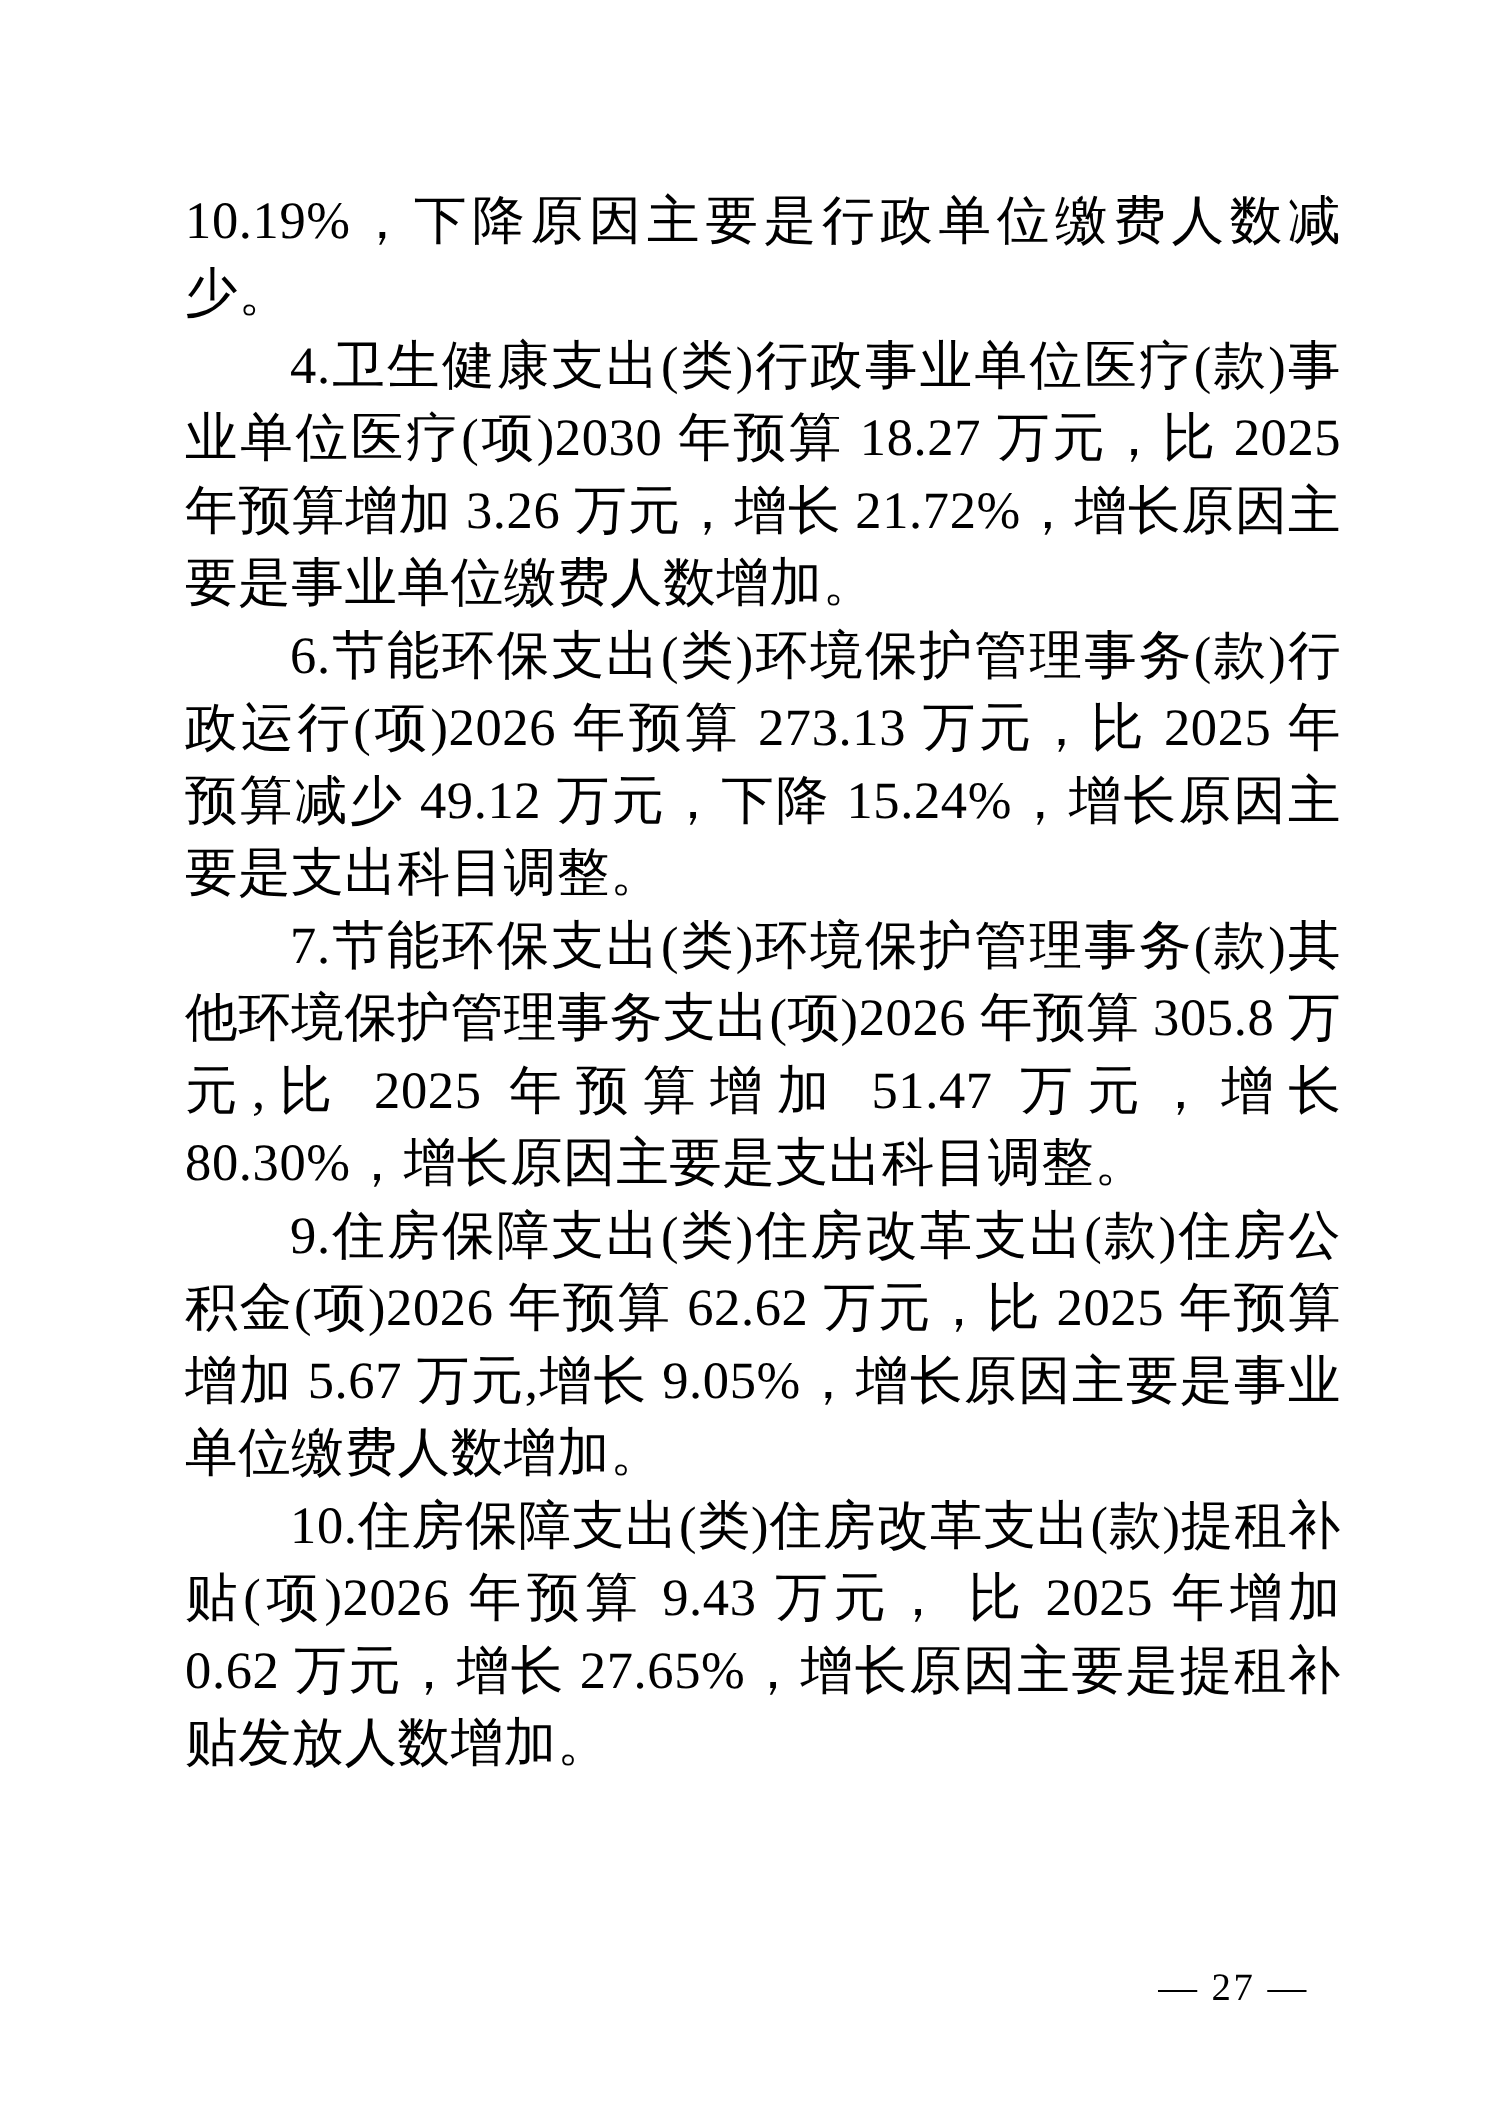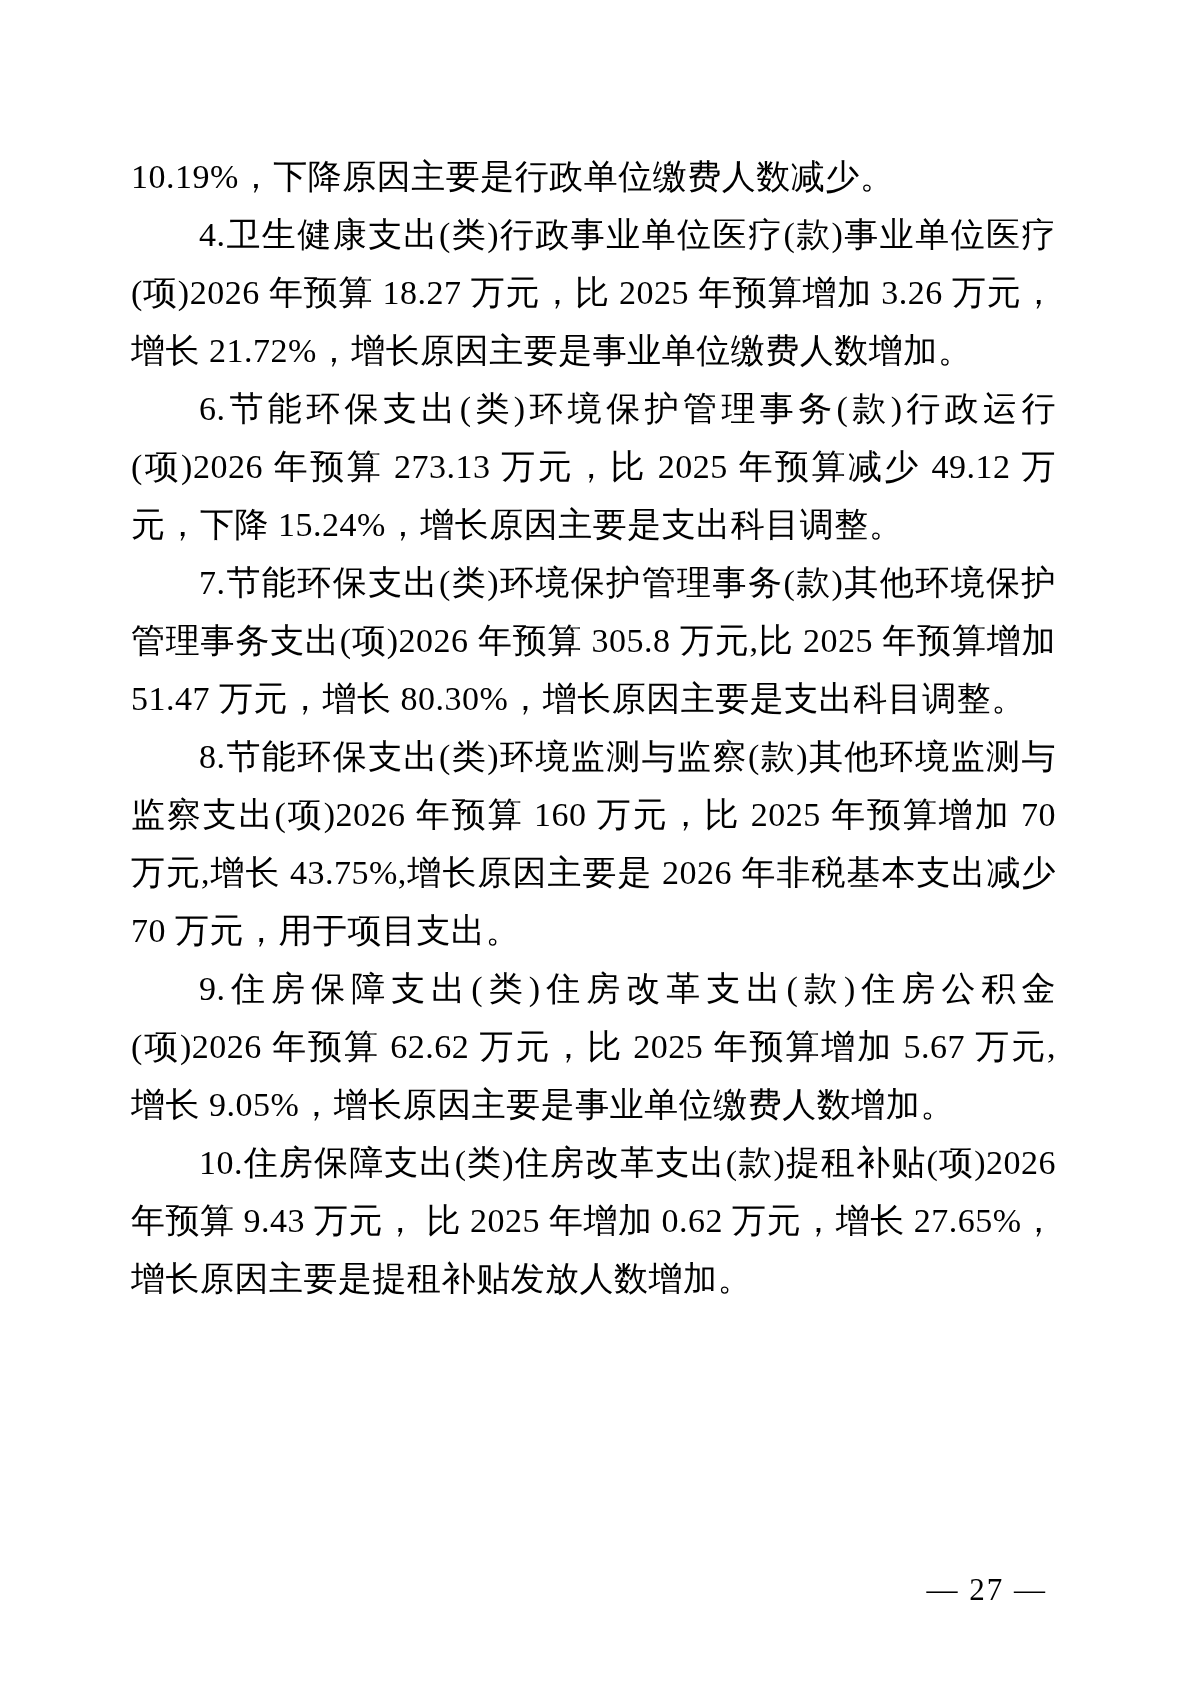--- a/index.html
+++ b/index.html
@@ -11,24 +11,24 @@
   }
   .page {
     position: relative;
     width: 1190px;
     height: 1683px;
     background: #ffffff;
     overflow: hidden;
   }
   .content {
     position: absolute;
-    left: 131px;
+    left: 148px;
     top: 148px;
     width: 925px;
-    font-size: 34px;
+    font-size: 42px;
     line-height: 58px;
     text-align: justify;
     text-justify: inter-ideograph;
     letter-spacing: 0.5px;
   }
   .content p {
     margin: 0;
     padding: 0;
   }
   .content p.indent {
@@ -52,24 +52,23 @@
     font-family: "Liberation Serif", "DejaVu Serif", serif;
   }
 </style>
 </head>
 <body>
 
 <div class="page">
 
   <div class="content">
     <p>10.19%，下降原因主要是行政单位缴费人数减少。</p>
-    <p class="indent">4.卫生健康支出(类)行政事业单位医疗(款)事业单位医疗(项)2026 年预算 18.27 万元，比 2025 年预算增加 3.26 万元，增长 21.72%，增长原因主要是事业单位缴费人数增加。</p>
+    <p class="indent">4.卫生健康支出(类)行政事业单位医疗(款)事业单位医疗(项)2030 年预算 18.27 万元，比 2025 年预算增加 3.26 万元，增长 21.72%，增长原因主要是事业单位缴费人数增加。</p>
     <p class="indent">6.节能环保支出(类)环境保护管理事务(款)行政运行(项)2026 年预算 273.13 万元，比 2025 年预算减少 49.12 万元，下降 15.24%，增长原因主要是支出科目调整。</p>
     <p class="indent">7.节能环保支出(类)环境保护管理事务(款)其他环境保护管理事务支出(项)2026 年预算 305.8 万元,比 2025 年预算增加 51.47 万元，增长 80.30%，增长原因主要是支出科目调整。</p>
-    <p class="indent">8.节能环保支出(类)环境监测与监察(款)其他环境监测与监察支出(项)2026 年预算 160 万元，比 2025 年预算增加 70 万元,增长 43.75%,增长原因主要是 2026 年非税基本支出减少 70 万元，用于项目支出。</p>
     <p class="indent">9.住房保障支出(类)住房改革支出(款)住房公积金(项)2026 年预算 62.62 万元，比 2025 年预算增加 5.67 万元,增长 9.05%，增长原因主要是事业单位缴费人数增加。</p>
     <p class="indent">10.住房保障支出(类)住房改革支出(款)提租补贴(项)2026 年预算 9.43 万元， 比 2025 年增加 0.62 万元，增长 27.65%，增长原因主要是提租补贴发放人数增加。</p>
   </div>
 
   <div class="page-footer">
     <span class="num">— 27 —</span>
   </div>
 
 </div>
 

